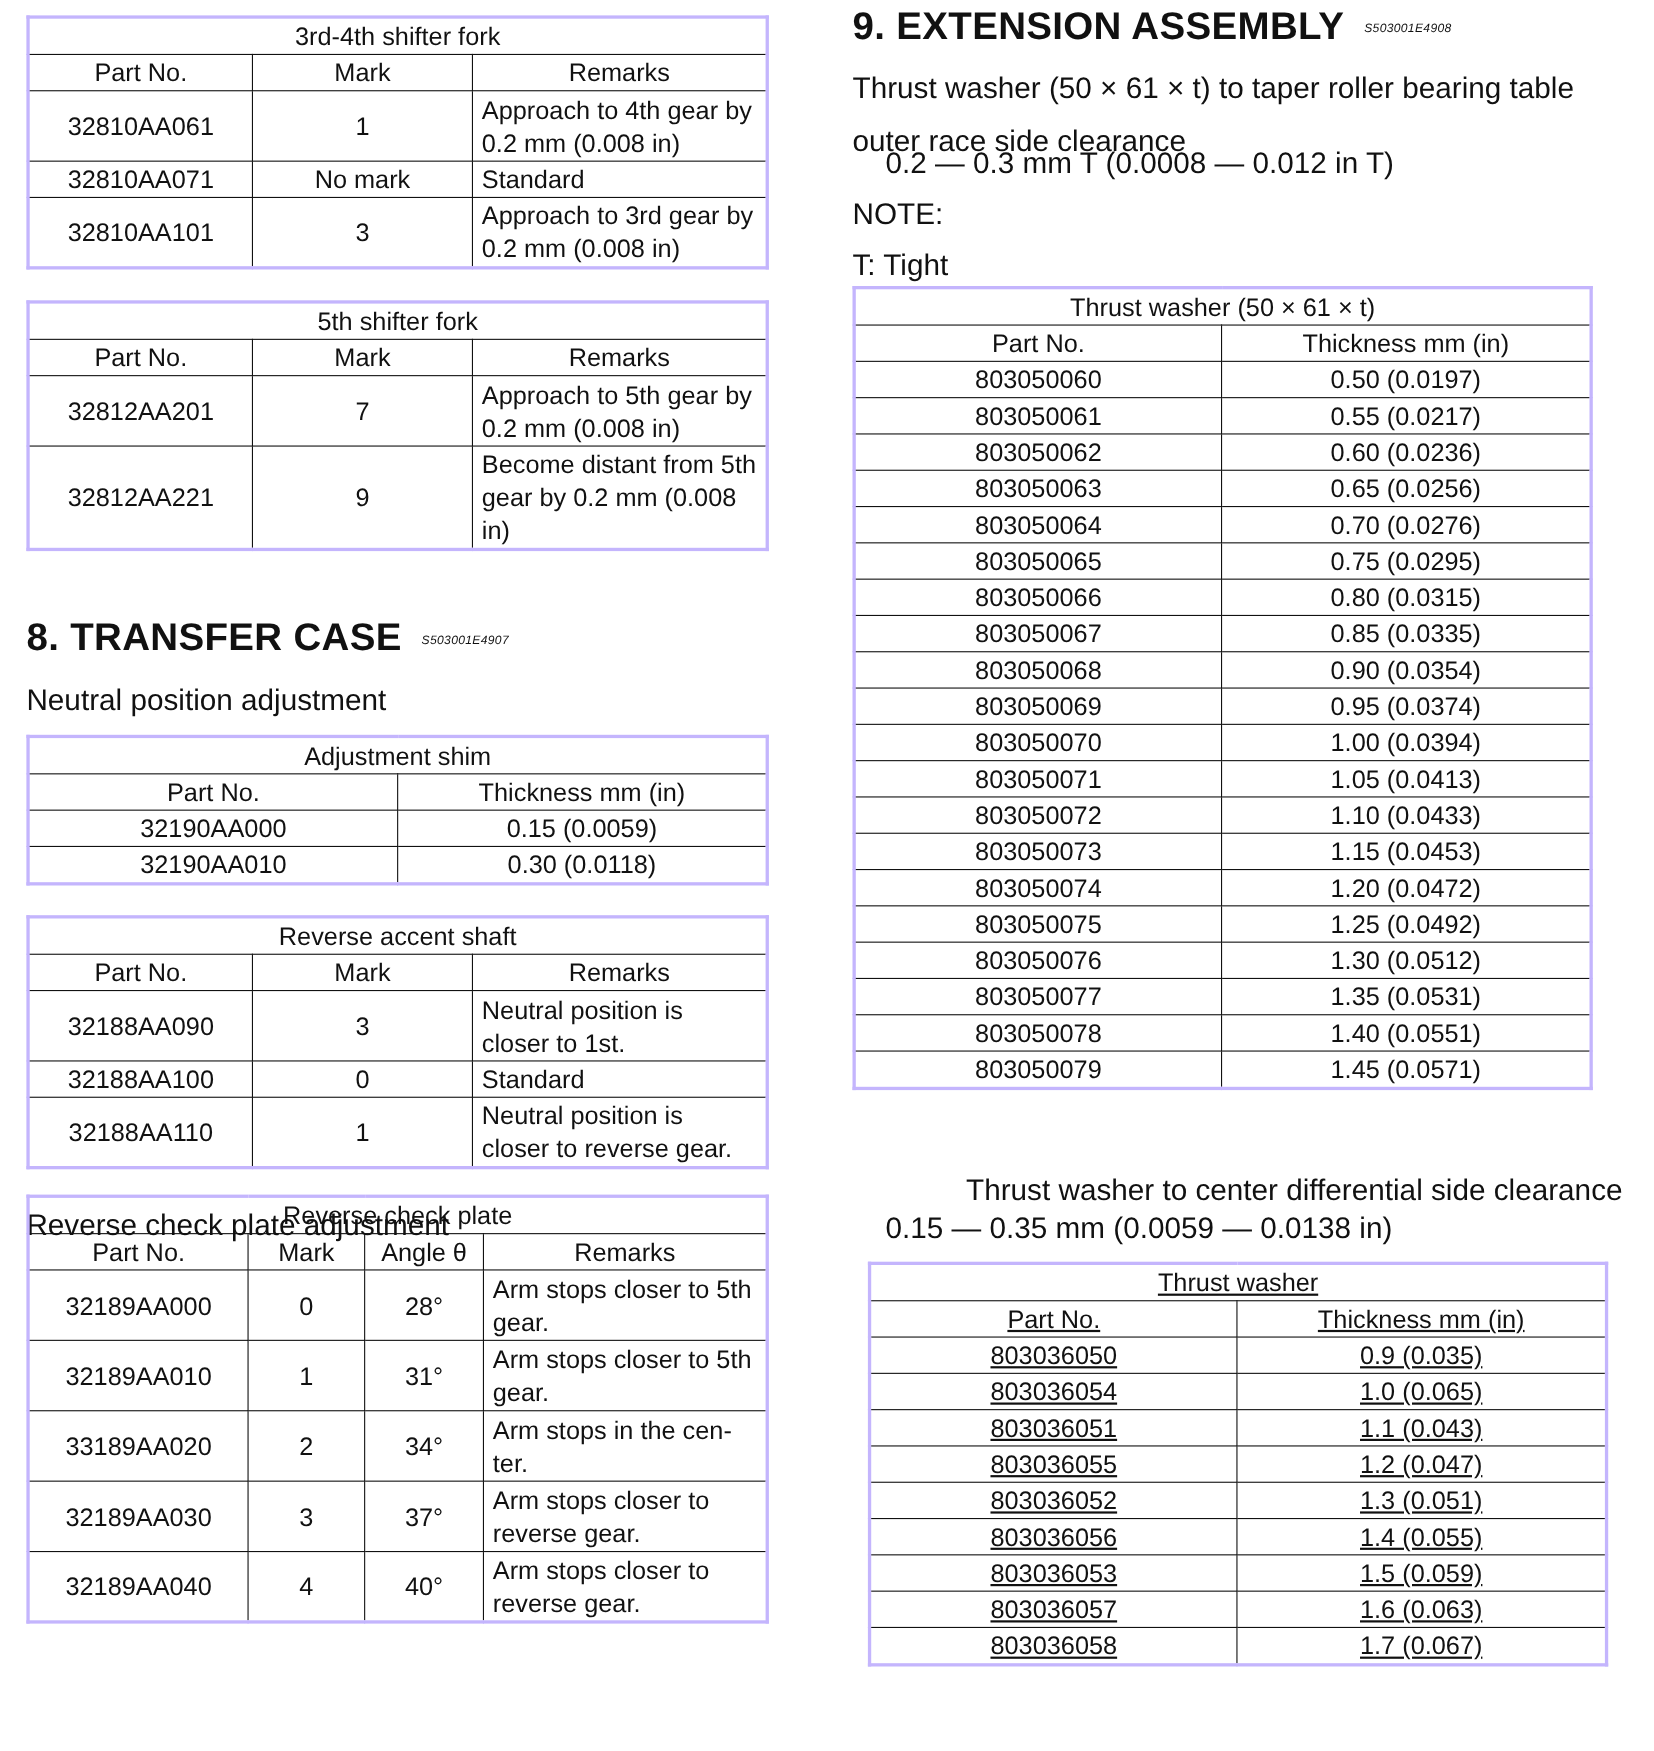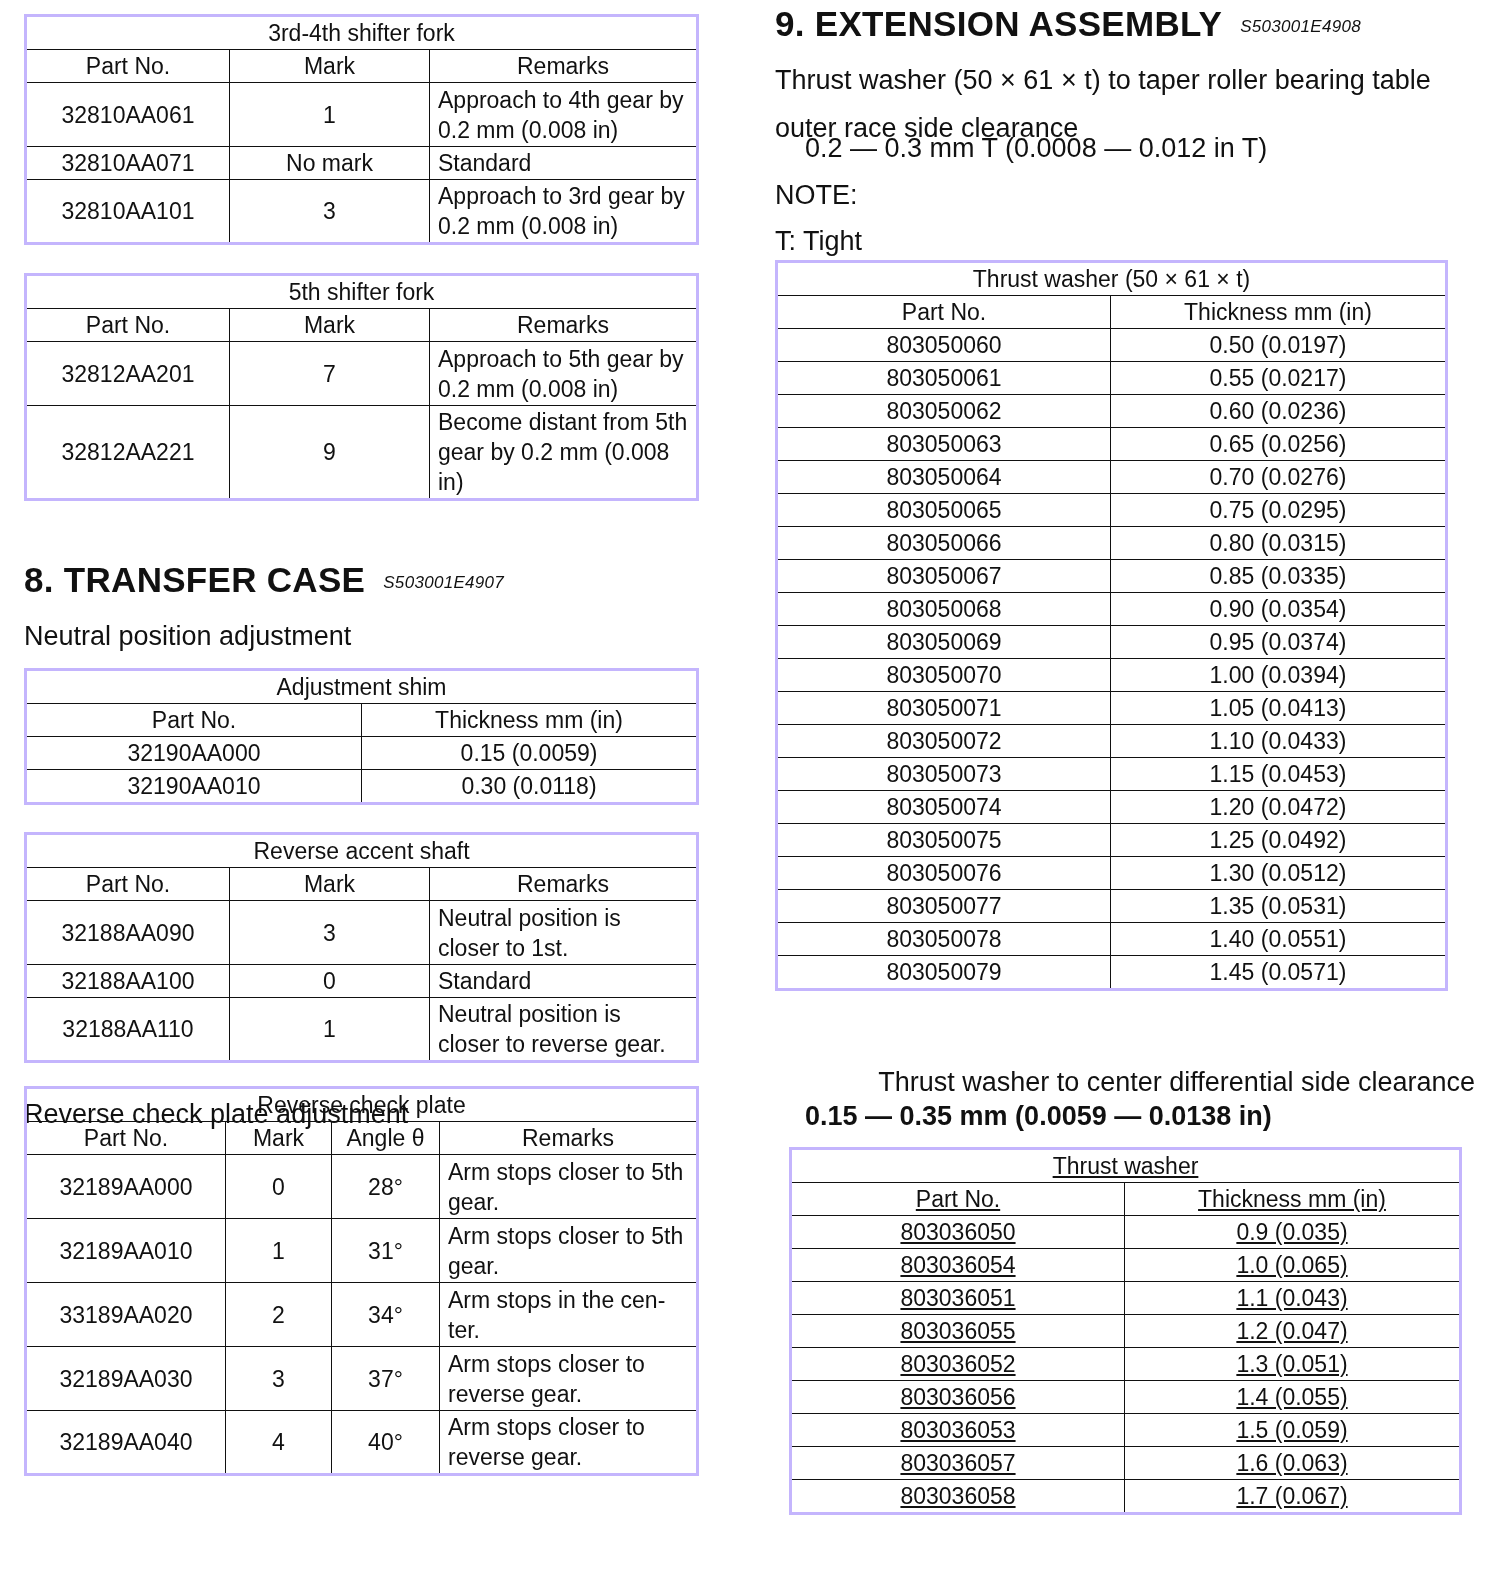--- a/index.html
+++ b/index.html
@@ -26,21 +26,21 @@
   table.spec th { text-align: center; }
   table.spec td.c { text-align: center; }
   table.spec td.l { text-align: left; }
   table.spec th.title { text-align: center; }
 
   .section-title {
     font-weight: bold; font-size: 35px; line-height: 40px;
     margin: 0; letter-spacing: 0.3px;
   }
   .section-code {
-    font-style: italic; font-size: 17px; font-weight: normal;
+    font-style: italic; font-size: 11px; font-weight: normal;
     margin-left: 18px; vertical-align: middle;
   }
   .para { font-size: 27px; line-height: 48px; margin: 0; }
   .indent { padding-left: 30px; }
 </style>
 </head>
 <body>
 
 <div class="col col-left">
 
@@ -323,21 +323,21 @@
           <td class="c">1.40 (0.0551)</td>
         </tr>
         <tr>
           <td class="c">803050079</td>
           <td class="c">1.45 (0.0571)</td>
         </tr>
       </tbody>
   </table>
 
   <p class="para" style="position:absolute; top:1058px; left:0; width:700px;text-align:right;">Thrust washer to center differential side clearance</p>
-  <p class="para indent" style="position:absolute; top:1092px; left:0;font-weight:bold;">0.15 — 0.35 mm (0.0059 — 0.0138 in)</p>
+  <p class="para indent" style="position:absolute; top:1092px; left:0;">0.15 — 0.35 mm (0.0059 — 0.0138 in)</p>
 
   <table class="spec" id="tw2" style="position:absolute; top:1147px; left:14px; width:670px;text-decoration:underline;">
     <colgroup>
         <col style="width:334px">
         <col style="width:336px">
       </colgroup>
     <thead>
       <tr>
           <th class="title" colspan="2">Thrust washer</th>
         </tr>

